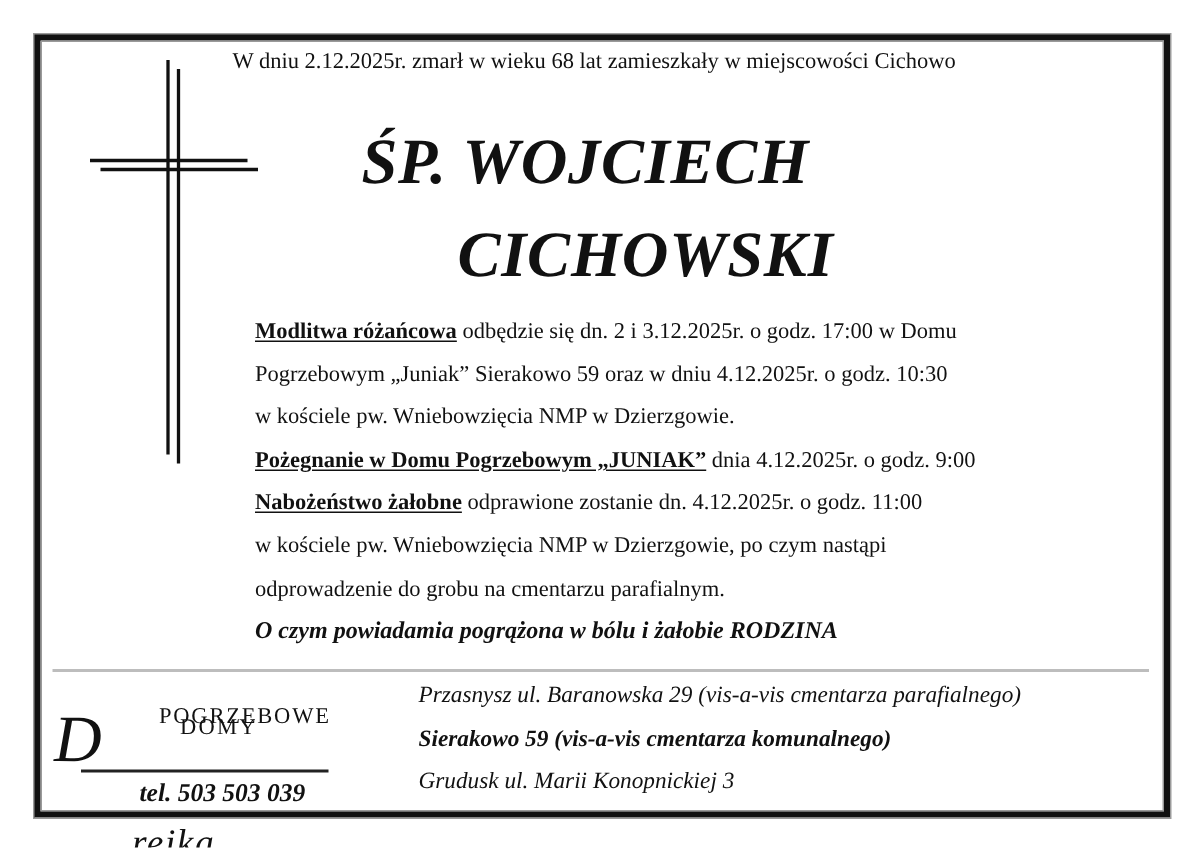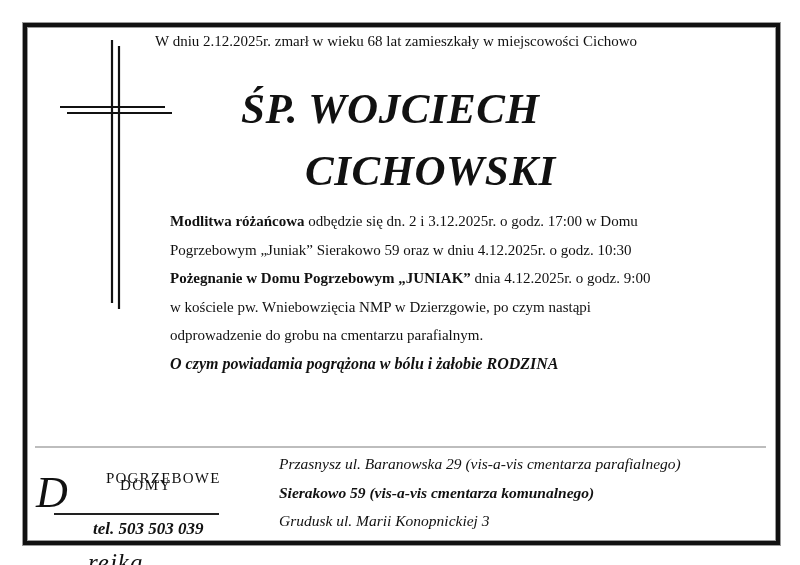--- a/index.html
+++ b/index.html
@@ -6,21 +6,21 @@
   body { width:800px; height:565px; position:relative; overflow:hidden;
          font-family:"Liberation Serif","DejaVu Serif",serif; color:#111; }
   .frame { position:absolute; left:23px; top:23px; width:749px; height:514px;
            border:4px solid #111; box-shadow: 0 0 0 1px #9a9a9a, inset 0 0 0 1px #9a9a9a; }
   .top-line { position:absolute; left:155px; top:33px; font-size:15px; white-space:nowrap; }
   .cross { position:absolute; left:0; top:0; }
   .name1 { position:absolute; left:241px; top:84px; font-size:43px; font-weight:bold; font-style:italic; white-space:nowrap; letter-spacing:0.5px; }
   .name2 { position:absolute; left:305px; top:146px; font-size:43px; font-weight:bold; font-style:italic; white-space:nowrap; letter-spacing:0.5px; }
   .body-text { position:absolute; left:170px; top:207px; font-size:15px; line-height:28.6px; }
   .body-text .line { white-space:nowrap; height:28.6px; }
-  .u { font-weight:bold; text-underline-offset:2px; }
+  .u { font-weight:bold; text-decoration:underline; text-underline-offset:2px; }
   .closing { font-weight:bold; font-style:italic; font-size:16px; }
   .divider { position:absolute; left:35px; top:446px; width:731px; height:2px; background:#bdbdbd; }
   .logo { position:absolute; left:36px; top:453px; width:180px; height:60px; }
   .logo .domy { position:absolute; left:84px; top:0px; font-size:15px; letter-spacing:1.5px;margin-top:24px; }
   .logo .pogrz { position:absolute; left:70px; top:17px; font-size:15px; letter-spacing:1.2px; }
   .logo .rejka { position:absolute; left:52px; top:48px; font-size:25px; font-style:italic; letter-spacing:1px;margin-top:48px; }
   .logo .D { position:absolute; left:0px; top:14px; font-size:44px; font-style:italic; }
   .logo .uline { position:absolute; left:18px; top:60px; width:165px; height:2px; background:#222; }
   .tel { position:absolute; left:72px; top:519px; font-size:17px; font-weight:bold; font-style:italic; white-space:nowrap;margin-left:21px; }
   .addr { position:absolute; left:279px; font-size:15.5px; font-style:italic; white-space:nowrap; }
@@ -39,21 +39,23 @@
   <line x1="60" y1="107" x2="165" y2="107" stroke="#111" stroke-width="2.2"></line>
   <line x1="67" y1="113" x2="172" y2="113" stroke="#111" stroke-width="2.2"></line>
 </svg>
 
 <div class="name1">ŚP. WOJCIECH</div>
 <div class="name2">CICHOWSKI</div>
 
 <div class="body-text">
   <div class="line"><span class="u">Modlitwa różańcowa</span><span> odbędzie się dn. 2 i 3.12.2025r. o godz. 17:00 w Domu</span></div>
   <div class="line"><span>Pogrzebowym „Juniak” Sierakowo 59 oraz w dniu 4.12.2025r. o godz. 10:30</span></div>
+  <div class="line"><span>w kościele pw. Wniebowzięcia NMP w Dzierzgowie.</span></div>
   <div class="line"><span class="u">Pożegnanie w Domu Pogrzebowym „JUNIAK”</span><span> dnia 4.12.2025r. o godz. 9:00</span></div>
+  <div class="line"><span class="u">Nabożeństwo żałobne</span><span> odprawione zostanie dn. 4.12.2025r. o godz. 11:00</span></div>
   <div class="line"><span>w kościele pw. Wniebowzięcia NMP w Dzierzgowie, po czym nastąpi</span></div>
   <div class="line"><span>odprowadzenie do grobu na cmentarzu parafialnym.</span></div>
   <div class="line closing">O czym powiadamia pogrążona w bólu i żałobie RODZINA</div>
 </div>
 
 <div class="divider"></div>
 
 <div class="logo">
   <span class="D">D</span>
   <span class="domy">DOMY</span>

